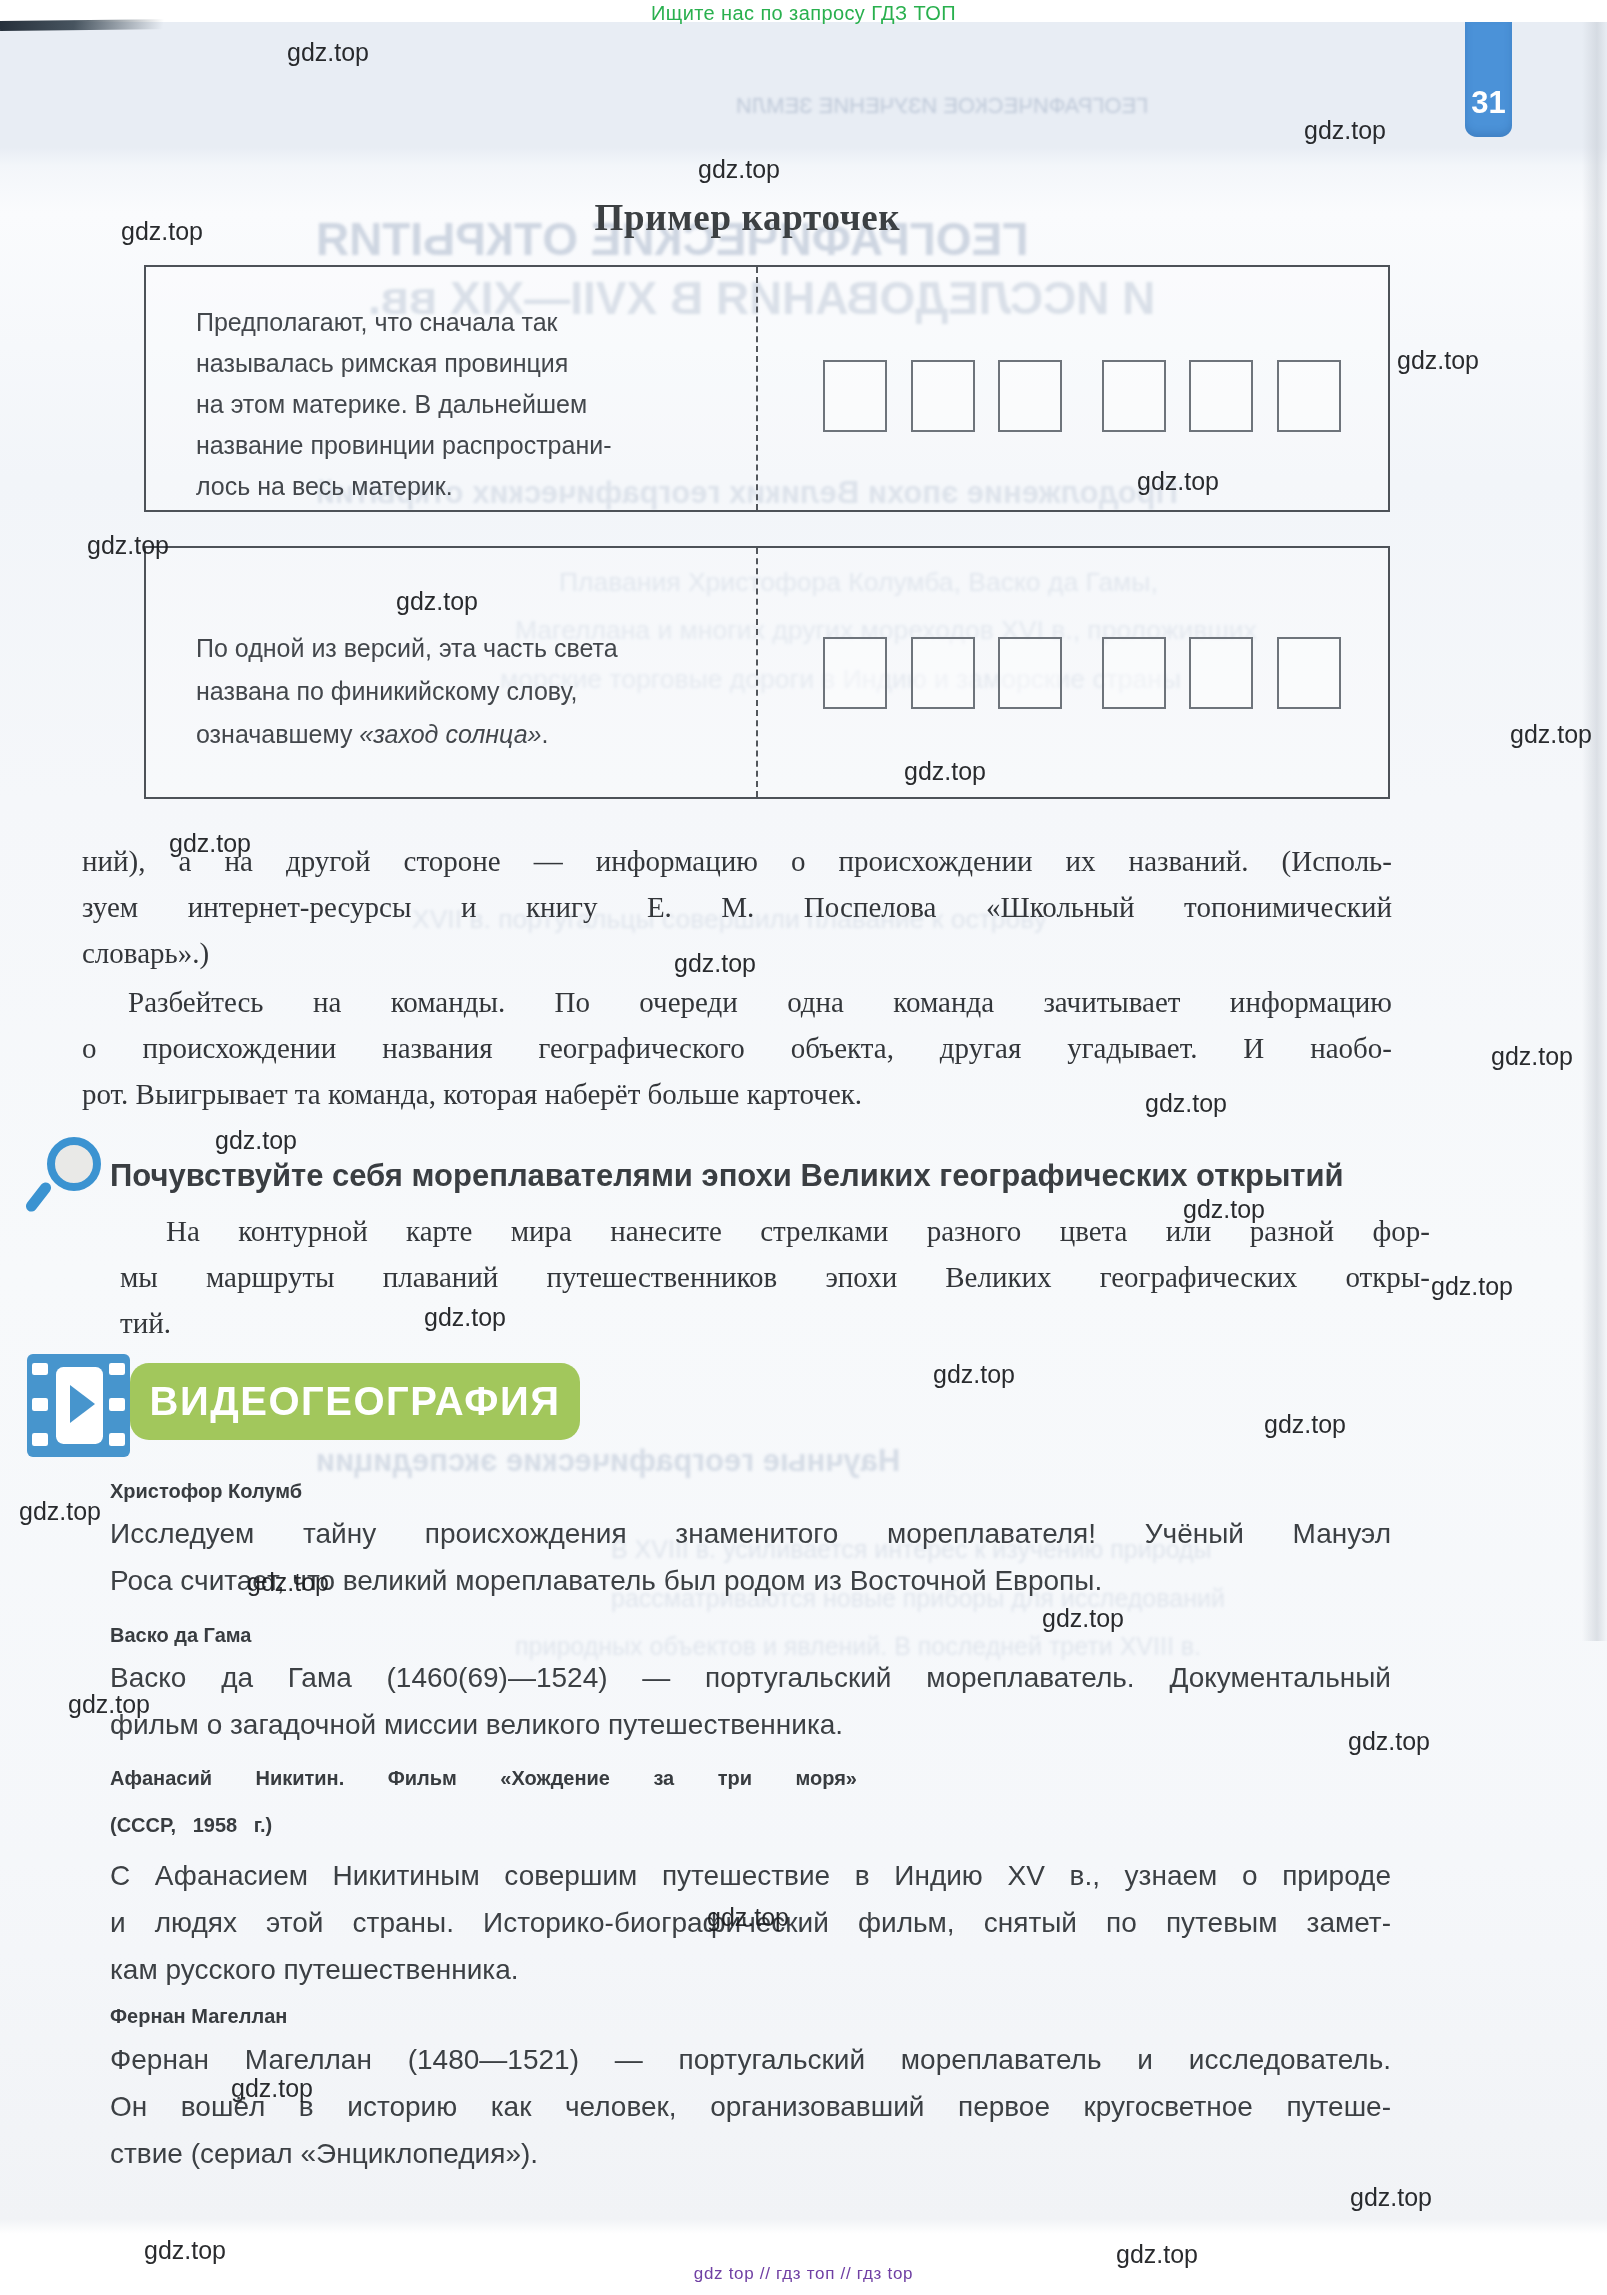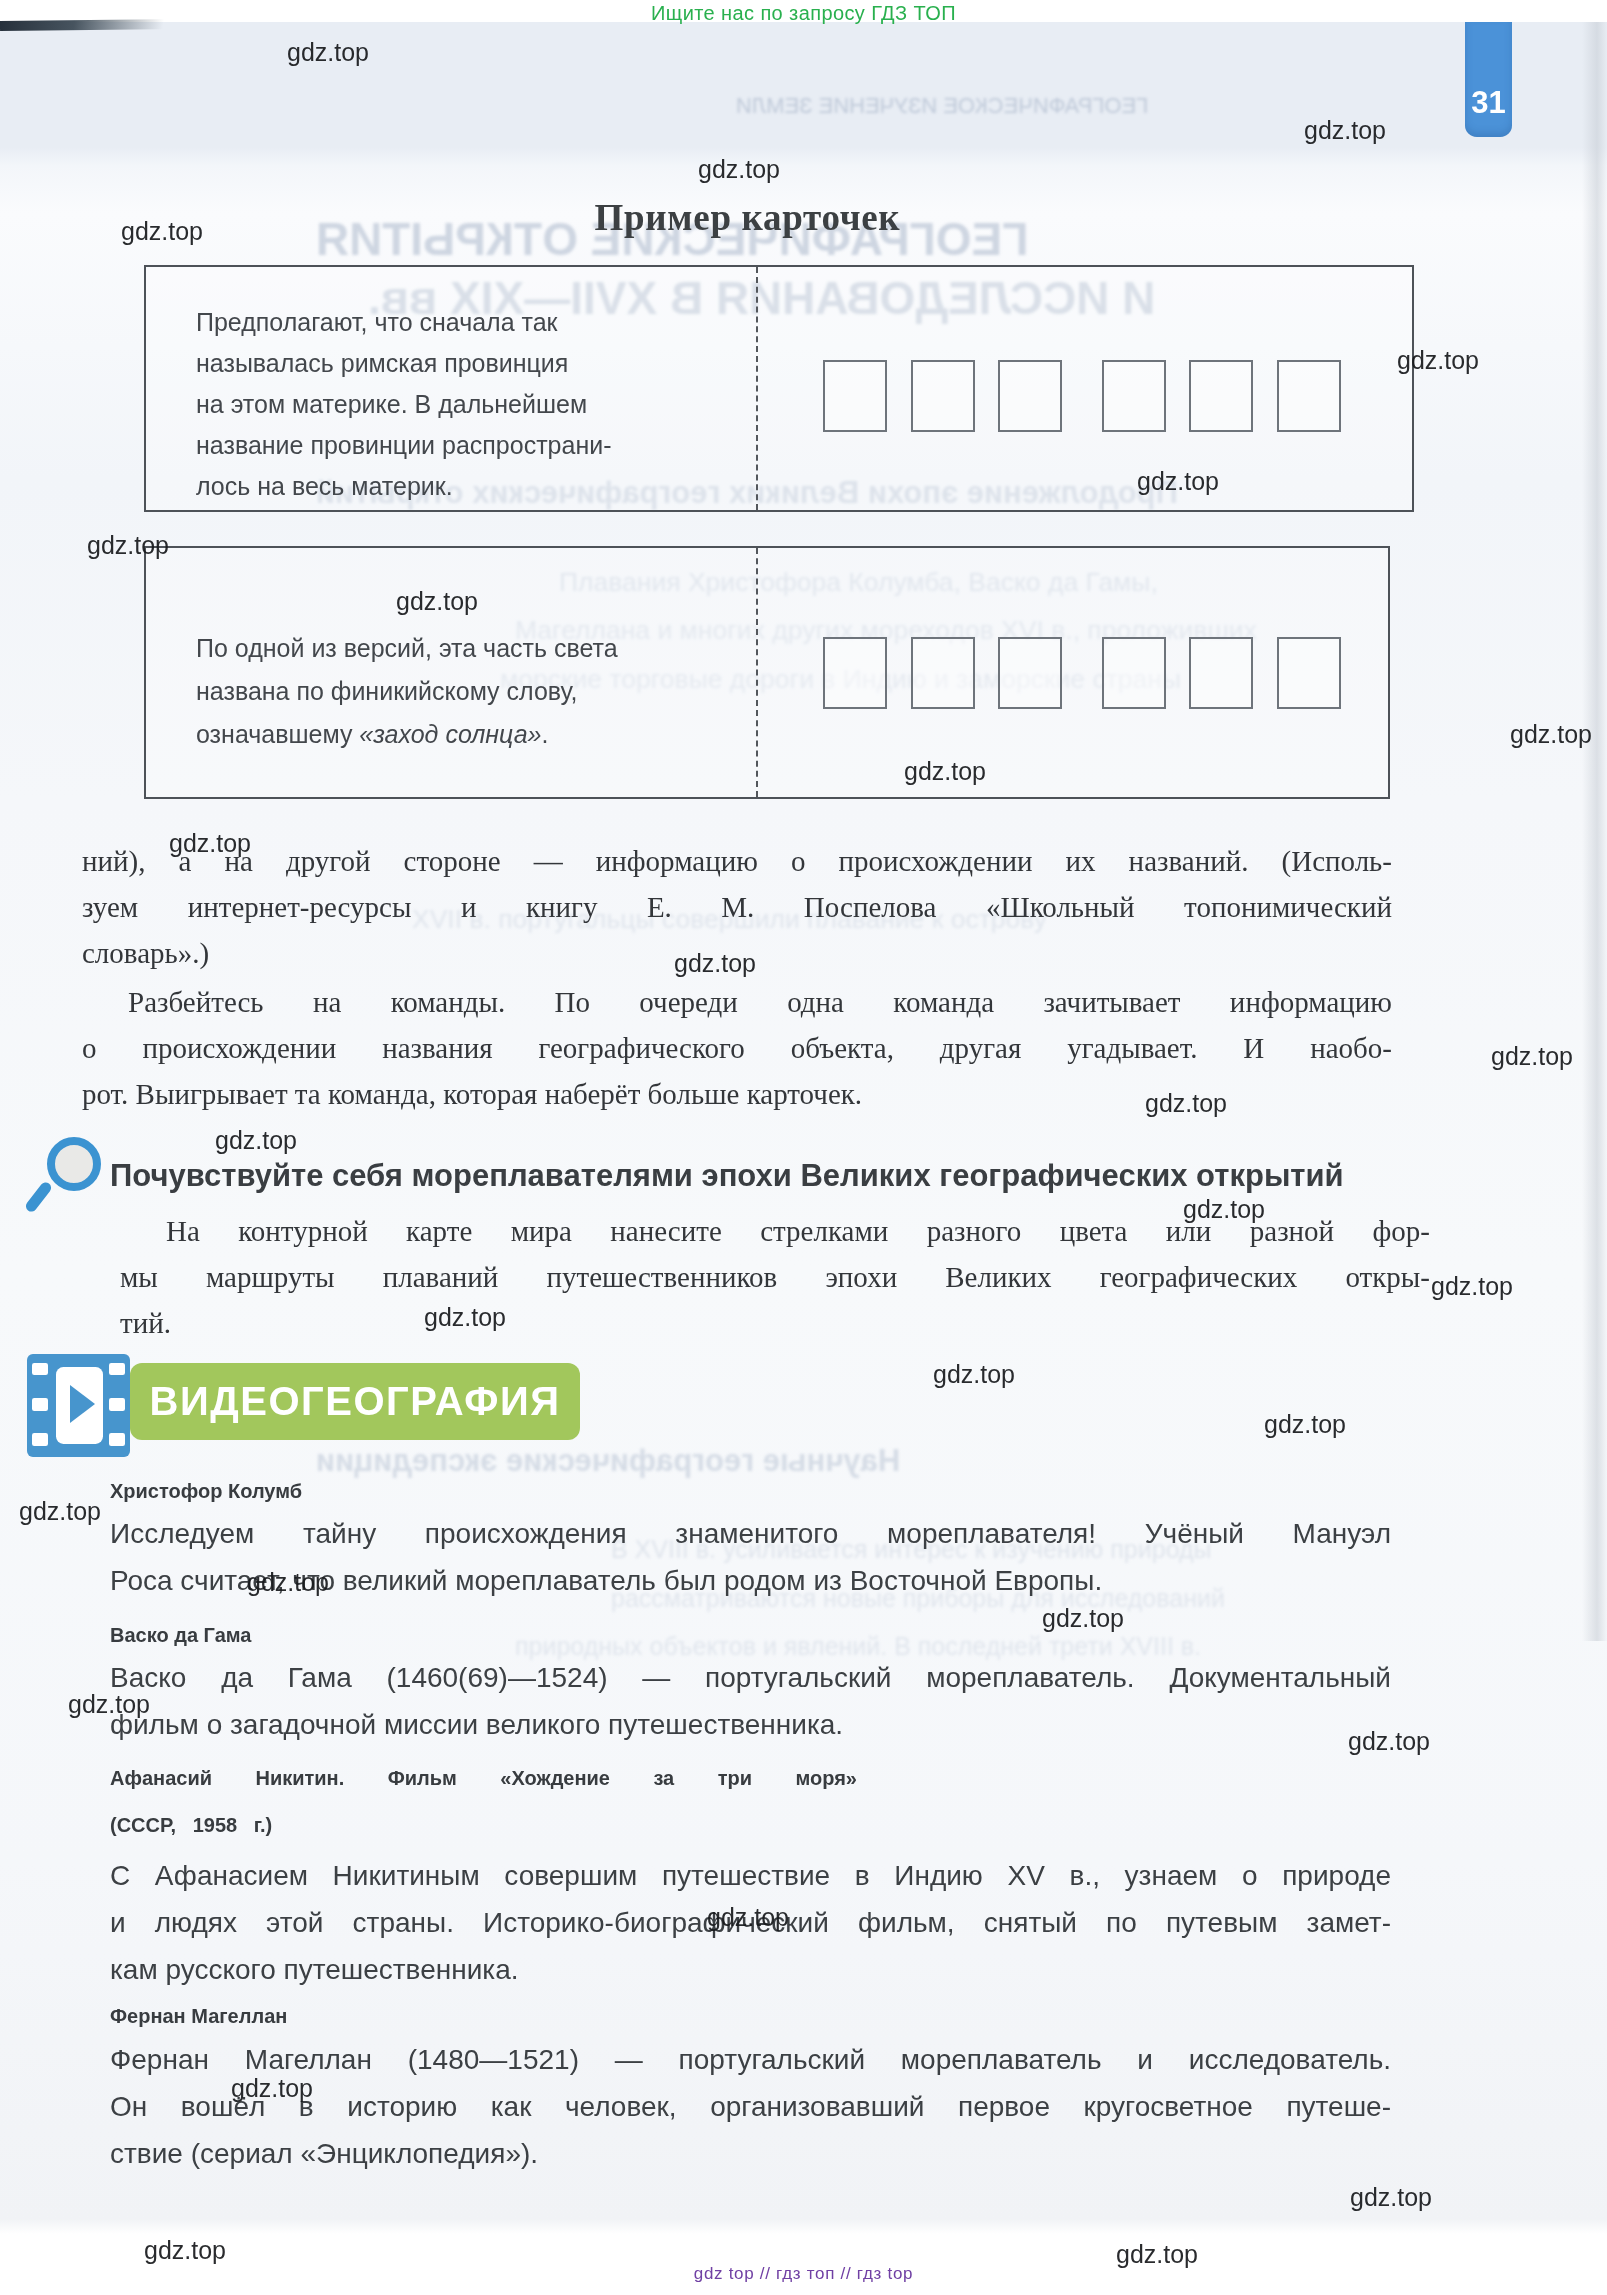--- a/index.html
+++ b/index.html
@@ -21,21 +21,21 @@
   
   .page-tab{position:absolute;left:1465px;top:22px;width:47px;height:115px;background:#4b92d8;
     border-radius:0 0 11.8px 11.8px;display:flex;justify-content:center;align-items:flex-end;
     box-shadow:inset 0 -4.4px 7.4px rgba(30,80,140,.25);}
   .page-tab span{color:#fff;font-size:31px;font-weight:bold;margin-bottom:16px;}
   
   .page-title{position:absolute;left:144px;top:196px;width:1207px;text-align:center;
     font-family:"Liberation Serif",serif;font-weight:bold;font-size:37px;color:#3c4043;letter-spacing:0.7px;}
   
   .card{position:absolute;left:144px;width:1242px;border:2.9px solid #4d5258;background:rgba(255,255,255,.25);}
-  #card1{top:265px;height:243px;padding-left:24px;}
+  #card1{top:265px;height:243px;}
   #card2{top:546px;height:249px;}
   .card .divider{position:absolute;left:610px;top:0;bottom:0;border-left:2.9px dashed #53575c;}
   .card-text{position:absolute;left:50px;color:#43474c;font-size:25px;}
   #card1 .card-text{top:35px;line-height:41px;}
   #card2 .card-text{top:79px;line-height:43px;}
   .boxes{position:absolute;display:flex;}
   #card1 .boxes{left:677px;top:93px;}
   #card2 .boxes{left:677px;top:89px;}
   .letter-box{width:60px;height:68px;border:2.9px solid #6e747b;margin-right:23.6px;background:rgba(255,255,255,.4);}
   .letter-box.box-gap{margin-left:16px;}
@@ -56,21 +56,21 @@
     border-radius:5.9px;transform:rotate(38deg);}
   .section-heading{position:absolute;left:110px;top:1158px;width:1325px;
     font-weight:bold;font-size:31px;color:#3a3e42;}
   
   .film-icon{position:absolute;left:26.5px;top:1354px;width:103px;height:103px;background:#4795cd;border-radius:5.9px;}
   .film-icon .hole{position:absolute;width:16px;height:12.5px;background:#fff;border-radius:2.2px;}
   .film-icon .screen{position:absolute;left:29px;top:13.2px;width:47px;height:77px;background:#fff;border-radius:7.4px;}
   .film-icon .play{position:absolute;left:43px;top:31px;width:0;height:0;
     border-left:25px solid #4795cd;border-top:19px solid transparent;border-bottom:19px solid transparent;}
   .video-badge{position:absolute;left:130px;top:1363px;width:450px;height:77px;background:#a2c75c;
-    border-radius:12px;display:flex;align-items:center;justify-content:center;
+    border-radius:19px;display:flex;align-items:center;justify-content:center;
     color:#fff;font-weight:bold;font-size:40px;letter-spacing:1.5px;}
   
   .vtitle{position:absolute;left:110px;width:1281px;font-weight:bold;font-size:20px;color:#383c40;line-height:47px;}
   .vtitle-justify .ln{width:747px;text-align:justify;text-align-last:justify;}
   .vtitle-justify .ln.ln-last{width:auto;text-align:left;text-align-last:left;word-spacing:.55em;}
   .video-par{position:absolute;left:110px;width:1281px;font-size:28px;color:#3c4044;line-height:47px;}
   #vt0{top:1468px;} #vp0{top:1510px;}
   #vt1{top:1612px;} #vp1{top:1654px;}
   #vt2{top:1755px;} #vp2{top:1852px;}
   #vt3{top:1993px;} #vp3{top:2036px;}

